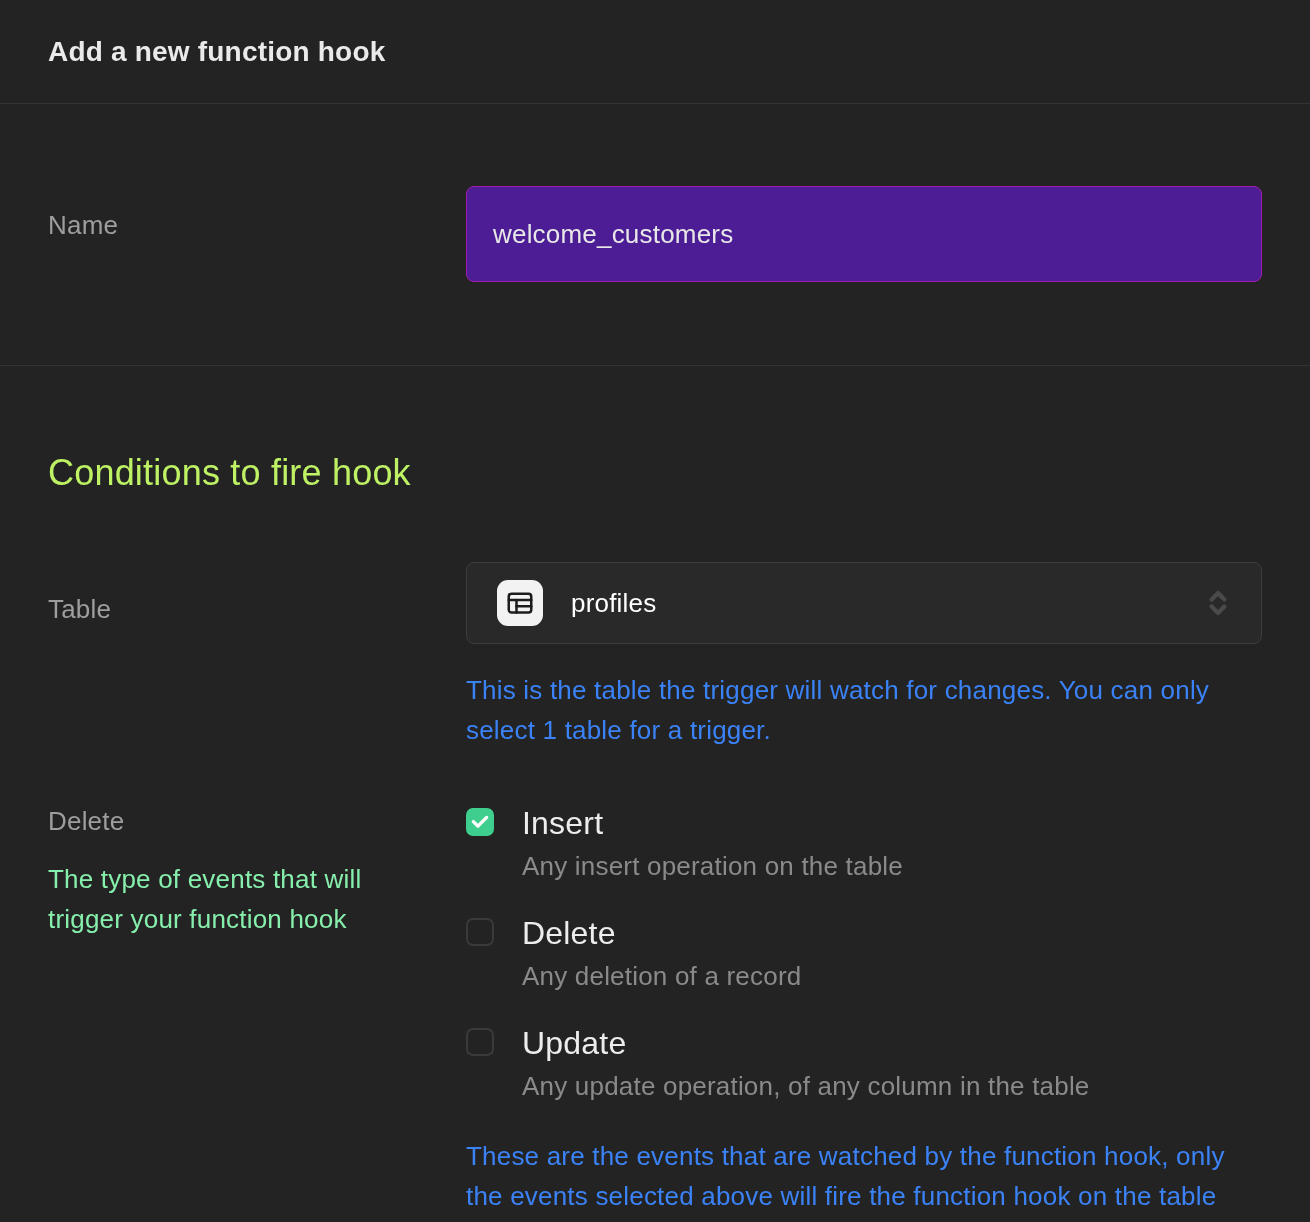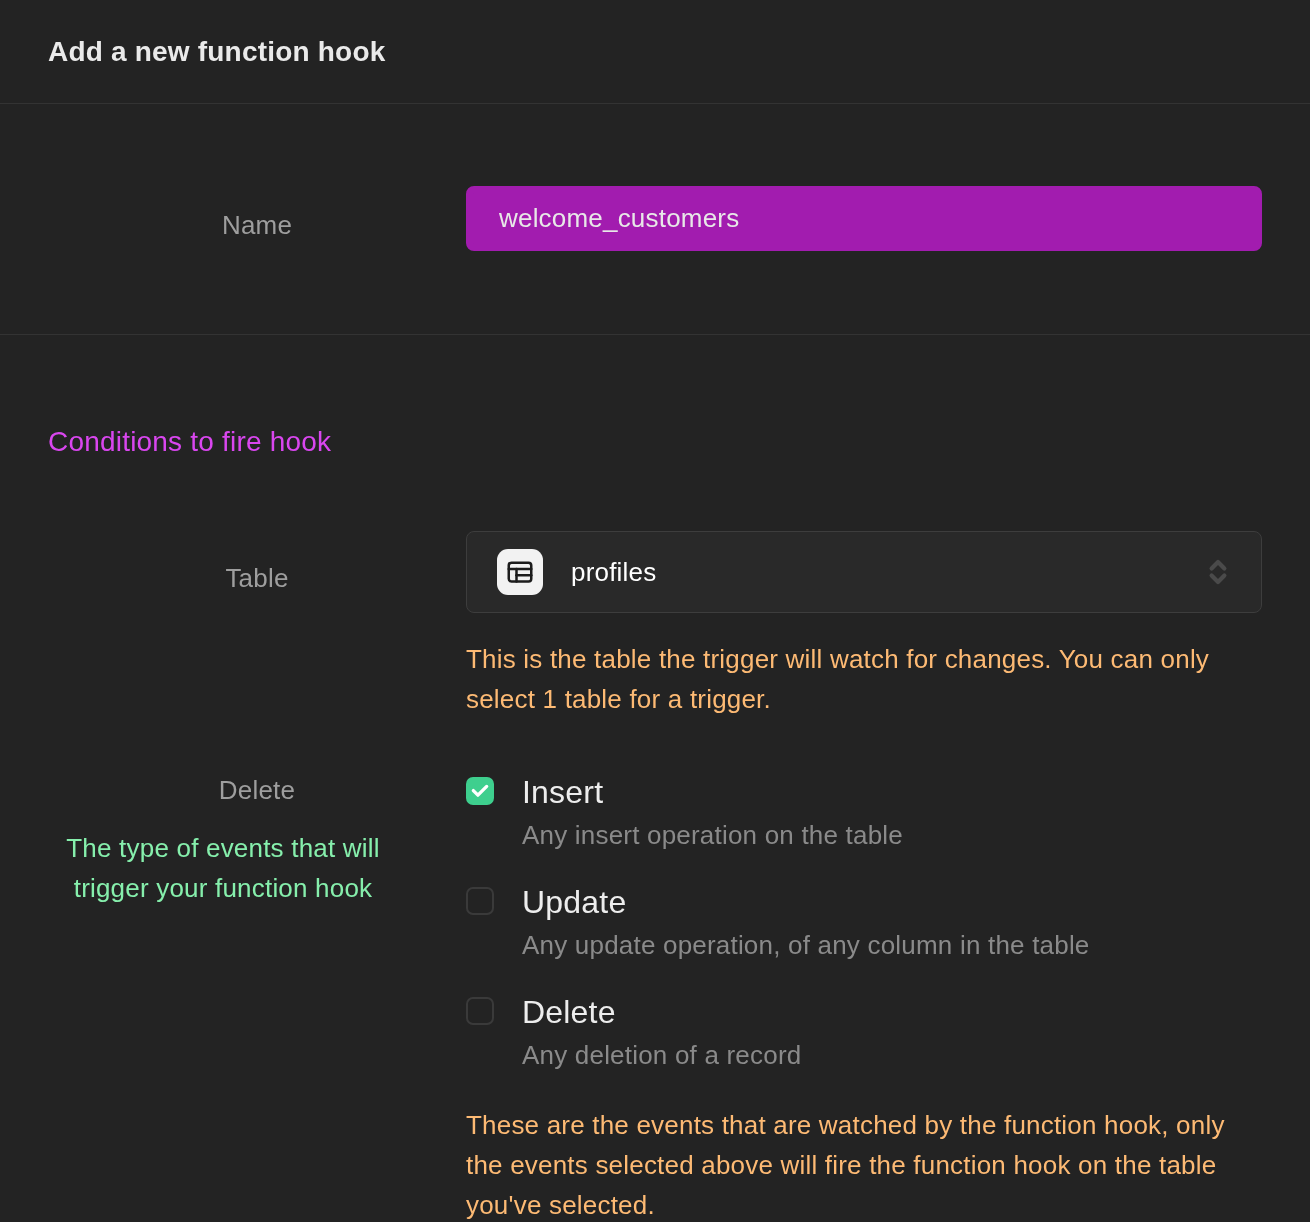--- a/index.html
+++ b/index.html
@@ -22,55 +22,55 @@
   }
   .panel-header h1 {
     font-size: 28px;
     font-weight: 700;
     color: #eaeaea;
     letter-spacing: 0.2px;
   }
 
   
   .form-row { display: flex; }
-  .form-row .left-col { width: 418px; flex: 0 0 418px; text-align: center; }
+  .form-row .left-col { width: 418px; flex: 0 0 418px; }
   .form-row .right-col { flex: 1 1 auto; max-width: 796px; }
 
   .field-label {
     font-size: 26px;
     color: #9e9e9e;
     letter-spacing: 0.2px;
   }
 
   
   .section-name {
     padding: 82px 48px 83px 48px;
     border-bottom: 1px solid #333333;
   }
   .section-name .field-label { padding-top: 24px; }
   .text-input {
     width: 100%;
-    height: 65px;
-    background: #a21caf;
-    border: 7px solid #a21caf;
+    height: 96px;
+    background: #4c1d95;
+    border: 1px solid #a21caf;
     border-radius: 8px;
     color: #e8e8e8;
     font-size: 26px;
     font-family: "Liberation Sans", "DejaVu Sans", sans-serif;
     padding: 0 26px;
     outline: none;
     letter-spacing: 0.2px;
   }
 
   
   .section-conditions { padding: 90px 48px 56px 48px; }
   .section-conditions h2 {
-    font-size: 28px;
+    font-size: 36px;
     font-weight: 400;
-    color: #d946ef;
+    color: #bef264;
     letter-spacing: 0.2px;
     line-height: 34px;
   }
 
   .table-row { margin-top: 72px; }
   .table-row .field-label { padding-top: 32px; }
 
   .select-box {
     width: 100%;
     height: 82px;
@@ -98,21 +98,21 @@
     margin-left: 28px;
     flex: 1 1 auto;
     letter-spacing: 0.2px;
   }
   .chevron-updown { flex: 0 0 auto; display: flex; }
 
   .helper-text {
     margin-top: 26px;
     font-size: 26px;
     line-height: 40px;
-    color: #fdba74;
+    color: #3b82f6;
     letter-spacing: 0.2px;
     max-width: 800px;
   }
 
   
   .events-row { margin-top: 56px; }
   .events-desc {
     margin-top: 22px;
     font-size: 26px;
     line-height: 40px;
@@ -224,32 +224,32 @@
             <div class="event-label">Insert</div>
             <div class="event-desc">Any insert operation on the table</div>
           </span>
         </div>
 
         <div class="event-item">
           <span class="checkbox">
             
           </span>
           <span class="event-text">
-            <div class="event-label">Update</div>
-            <div class="event-desc">Any update operation, of any column in the table</div>
+            <div class="event-label">Delete</div>
+            <div class="event-desc">Any deletion of a record</div>
           </span>
         </div>
 
         <div class="event-item">
           <span class="checkbox">
             
           </span>
           <span class="event-text">
-            <div class="event-label">Delete</div>
-            <div class="event-desc">Any deletion of a record</div>
+            <div class="event-label">Update</div>
+            <div class="event-desc">Any update operation, of any column in the table</div>
           </span>
         </div>
 
         <div class="helper-text events-helper">These are the events that are watched by the function hook, only the events selected above will fire the function hook on the table you've selected.</div>
       </div>
     </div>
   </div>
 
 </div>
 

